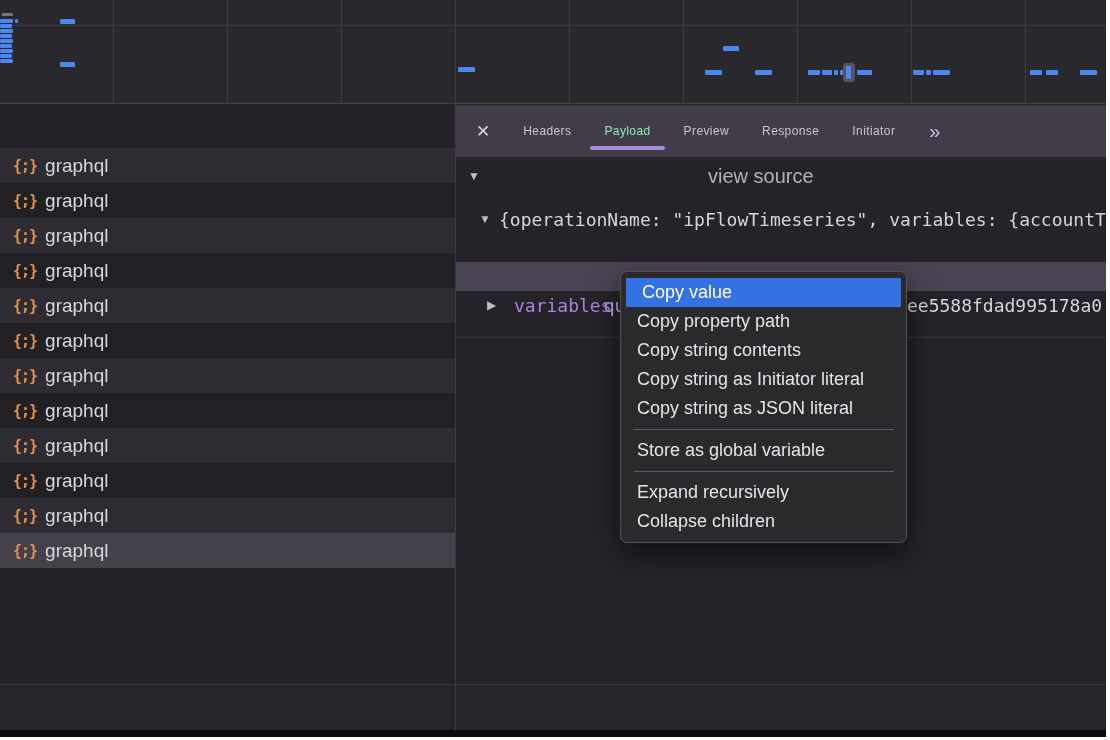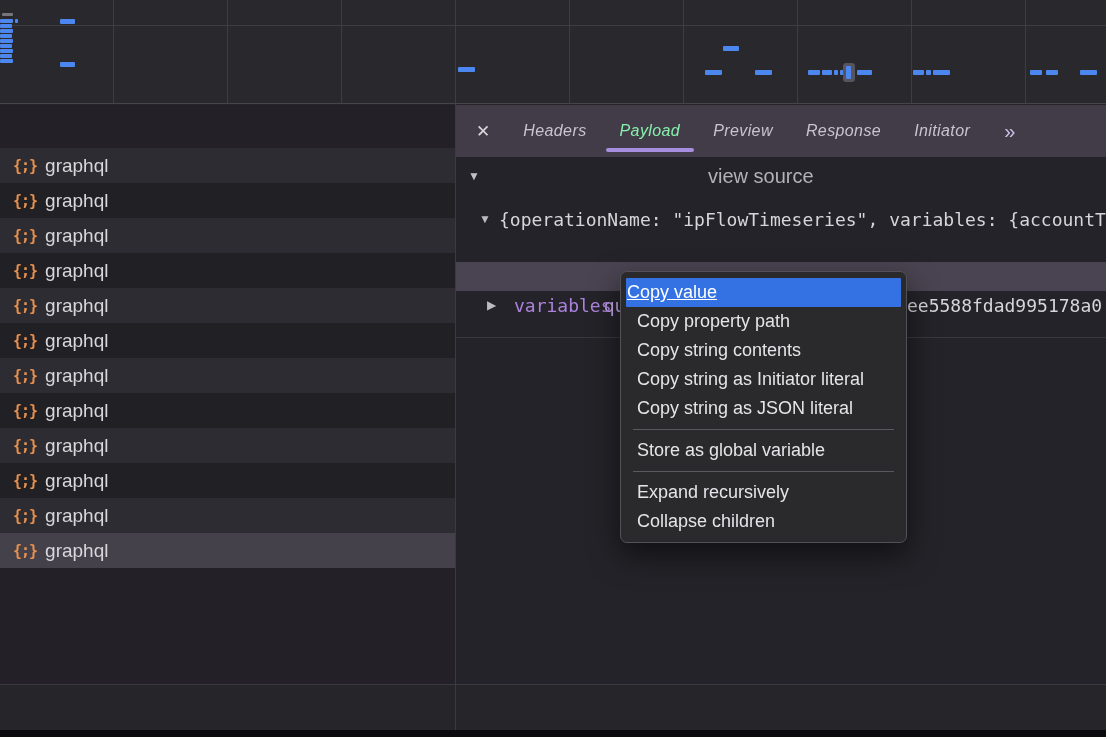--- a/index.html
+++ b/index.html
@@ -20,21 +20,21 @@
   .net-rows { position:absolute; left:0; top:148px; width:455px; }
   .net-row { height:35px; display:flex; align-items:center; padding-left:13px; font-size:19px; color:#d8d7db; gap:8px; }
   .net-row.even { background:#2d2c32; }
   .net-row.odd { background:#212025; }
   .net-row.selected { background:#45414a; }
   .json-icon { color:#e8914f; font-family:"DejaVu Sans Mono",monospace; font-size:15px; font-weight:bold; letter-spacing:-1px; }
 
   
   .tab-bar { position:absolute; left:455px; top:105px; width:651px; height:52px; background:#423c49; display:flex; align-items:center; padding-left:21px; gap:33px; }
   .close-btn { color:#d7d4da; font-size:17px; }
-  .tab { font-size:16px; color:#c9c4d0; position:relative; letter-spacing:.4px; white-space:nowrap;font-style:italic; }
+  .tab { font-size:12px; color:#c9c4d0; position:relative; letter-spacing:.4px; white-space:nowrap; }
   .tab.active { color:#86efac; }
   .tab.active::after { content:""; position:absolute; left:-14px; right:-14px; bottom:-12px; height:4px; border-radius:2px; background:#a88ee0; }
   .more-tabs { font-size:20px; color:#cdc2e6; margin-left:1px; }
 
   .payload-pane { position:absolute; left:455px; top:157px; width:651px; height:527px; background:#242329; overflow:hidden; }
   .section-tri { position:absolute; left:13px; top:12px; font-size:12px; color:#c2c1c6; }
   .section-title { position:absolute; left:27px; top:7px; font-size:20px; font-weight:bold; color:#edecee; }
   .view-source { position:absolute; left:253px; top:8px; font-size:20px; color:#b4b2b8; }
   .mono { font-family:"DejaVu Sans Mono",monospace; font-size:18px; white-space:pre; }
   .p-line { position:absolute; left:0; right:0; height:29px; line-height:29px; }
@@ -50,21 +50,21 @@
   .section-border { position:absolute; left:0; top:180px; height:1px; width:100%; background:#39383f; }
 
   
   .h-div { position:absolute; left:0; top:684px; width:1106px; height:1px; background:#3b3a41; }
   .v-div { position:absolute; left:455px; top:104px; width:1px; height:627px; background:#3b3a41; }
   .black-strip { position:absolute; left:0; top:730px; width:1106px; height:7px; background:#0b0a0d; }
 
   
   .context-menu { position:absolute; left:620px; top:271px; width:287px; background:#2a292c; border:1px solid #525156; border-radius:7px; box-shadow:0 12px 30px rgba(0,0,0,.55); padding:6px 0; z-index:10; }
   .menu-item { height:29px; line-height:29px; font-size:18px; color:#e5e4e7; padding-left:16px; white-space:nowrap; }
-  .menu-item.highlighted { margin:0 5px; padding-left:1px; border-radius:1px; background:#3472e4; color:#ffffff;text-decoration:underline; }
+  .menu-item.highlighted { margin:0 5px; padding-left:16px; border-radius:1px; background:#3472e4; color:#ffffff; }
   .menu-sep { height:1px; background:#5b5960; margin:6px 12px; }
 </style>
 </head>
 <body>
 
 <div class="devtools">
 
   <div class="timeline">
     <div class="tl-hline"></div>
   <div class="tl-grid" style="left: 113px;"></div>

